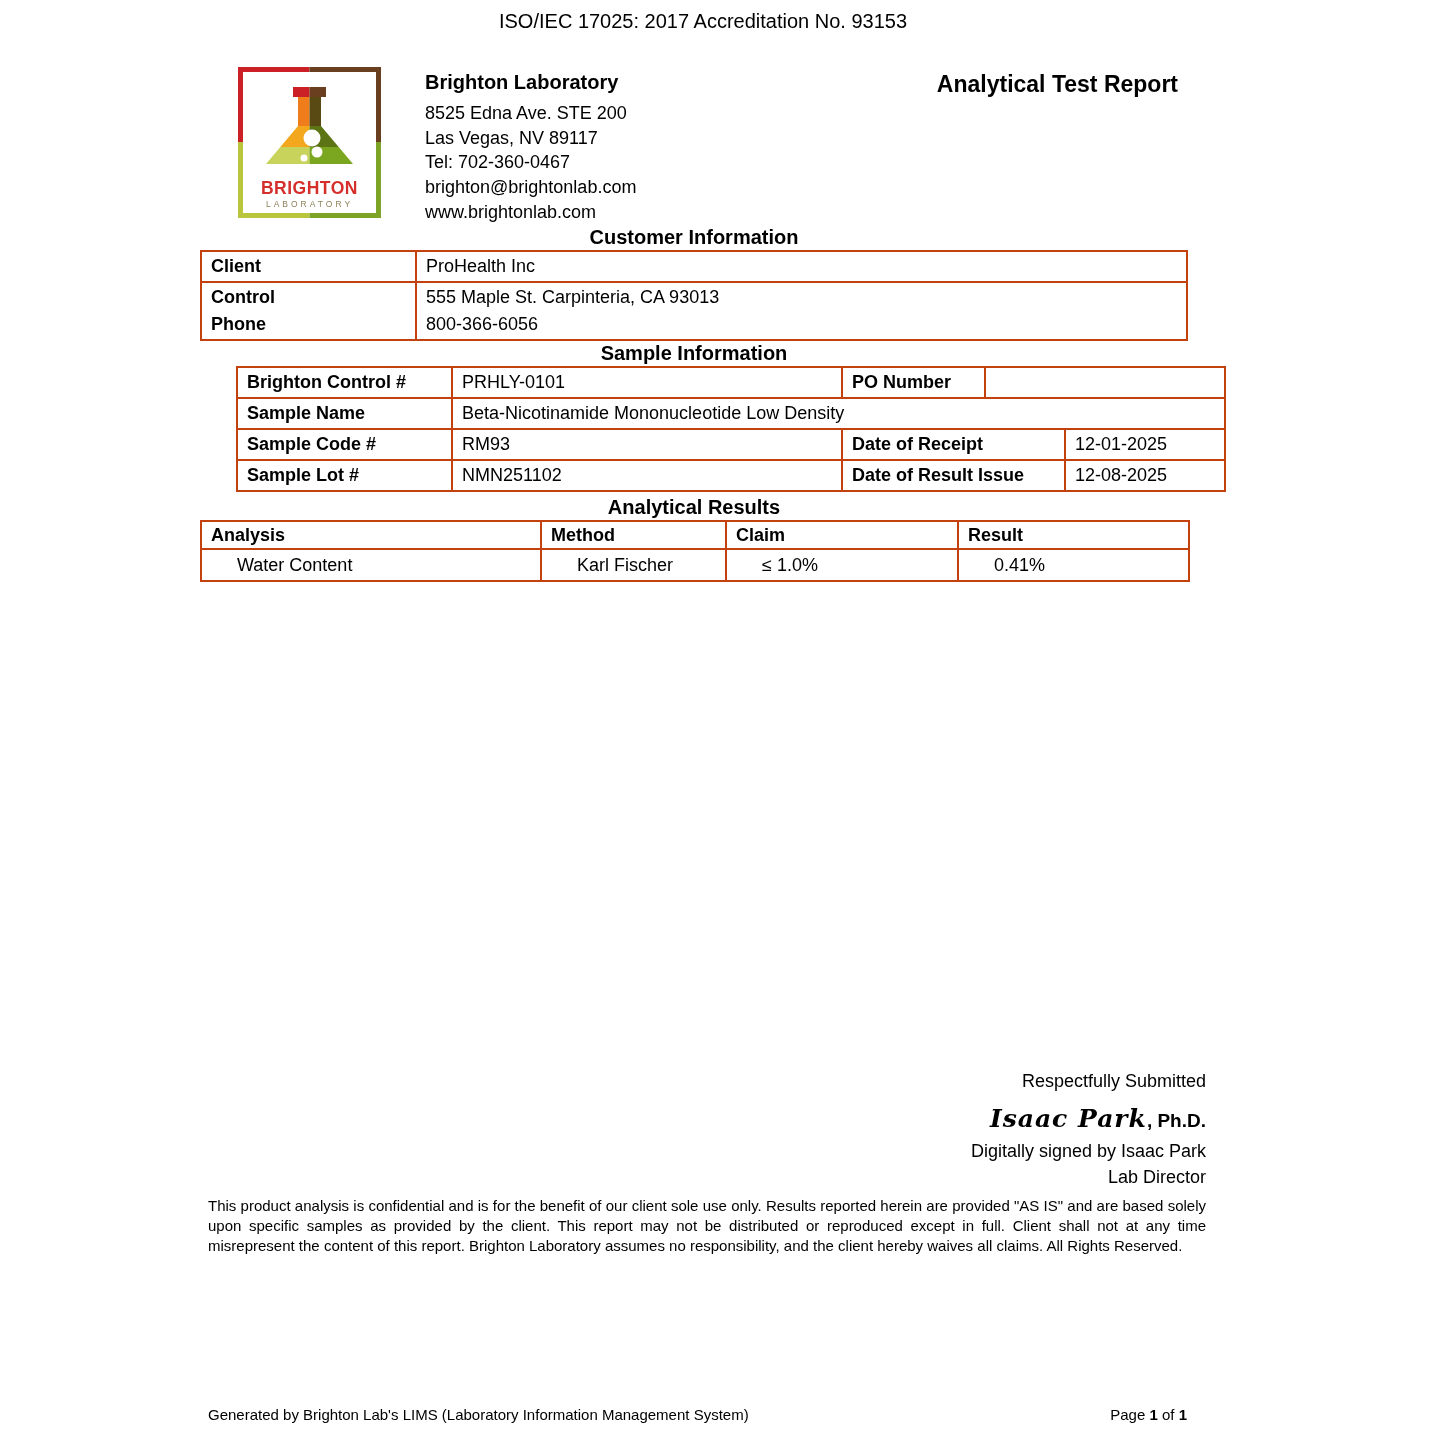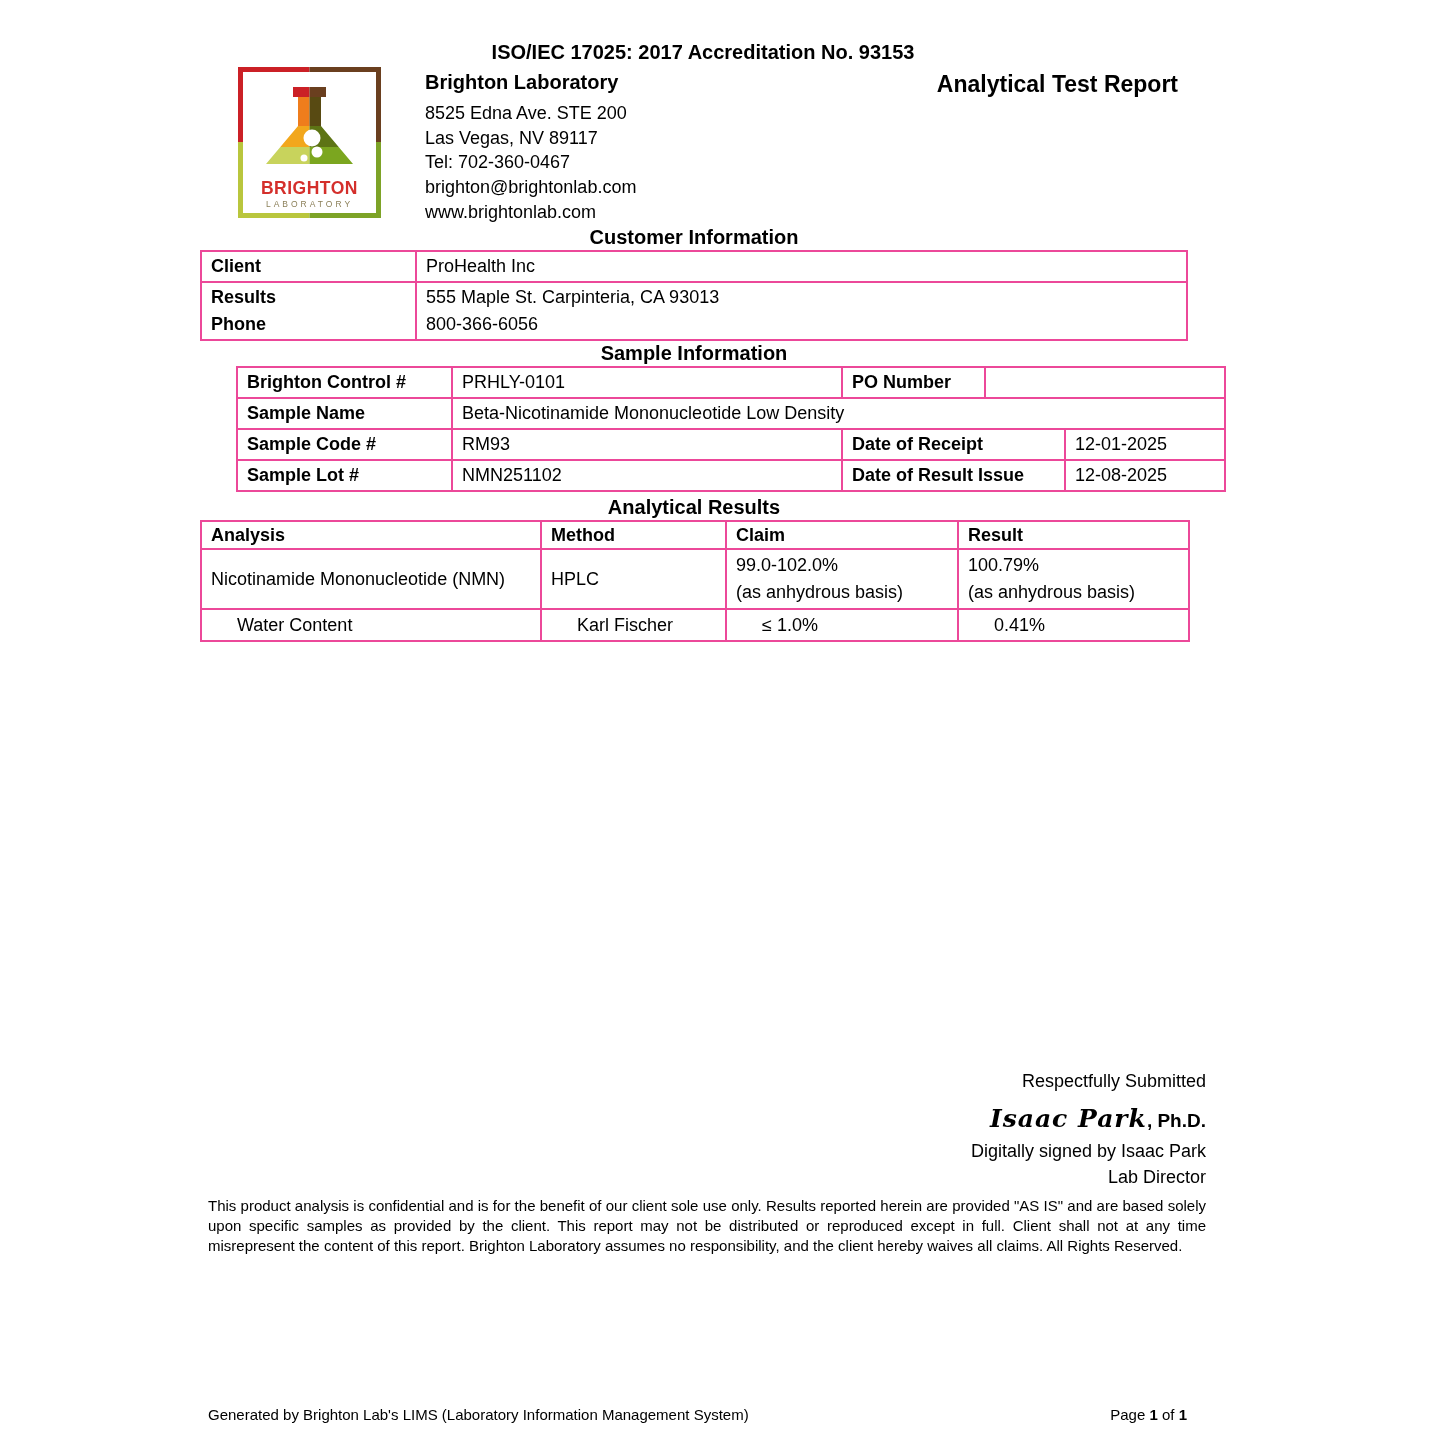--- a/index.html
+++ b/index.html
@@ -3,21 +3,21 @@
 <meta charset="utf-8">
 <style>
   html,body { margin:0; padding:0; background:#fff; }
   .page {
     position:relative; width:1445px; height:1445px; background:#ffffff;
     font-family:"Liberation Sans", sans-serif; color:#000;
     overflow:hidden;
   }
   .iso-header {
     position:absolute; top:10px; left:200px; width:1006px;
-    text-align:center; font-size:20px; font-weight:bold;margin-top:31px;
+    text-align:center; font-size:20px; font-weight:normal;
   }
   .logo-svg { position:absolute; left:238px; top:67px; }
   .lab-info { position:absolute; left:425px; top:70px; font-size:18px; line-height:24.7px; }
   .lab-name { font-size:20px; font-weight:bold; margin-bottom:7px; line-height:24px; }
   .report-title {
     position:absolute; top:71px; right:267px;
     font-size:23px; font-weight:bold;
   }
   .section-title {
     position:absolute; left:200px; width:988px;
@@ -26,21 +26,21 @@
   .st-customer { top:226px; }
   .st-sample { top:342px; }
   .st-results { top:496px; }
 
   table.tbl {
     position:absolute; left:200px; width:988px;
     border-collapse:collapse; table-layout:fixed;
     font-size:18px;
   }
   table.tbl td {
-    border:2px solid #ec4899; padding:0 0 0 9px; vertical-align:middle;
+    border:2px solid #c2410c; padding:0 0 0 9px; vertical-align:middle;
     overflow:hidden; white-space:nowrap;
   }
   .t-customer { top:250px; }
   .t-sample { top:366px;margin-left:36px; }
   .t-results { top:520px; }
   td.lbl { font-weight:bold; }
   .two-line div { line-height:27px; }
   .t-customer td { height:29px; }
   .t-customer tr.row2 td { height:56px; }
   .t-sample td { height:29px; }
@@ -129,21 +129,21 @@
         <col style="width:215px">
         <col>
       </colgroup>
     <tbody>
         <tr>
       <td class="lbl">Client</td>
       <td>ProHealth Inc</td>
     </tr>
     <tr class="row2">
       <td class="lbl two-line">
-        <div>Results</div>
+        <div>Control</div>
         <div>Phone</div>
       </td>
       <td class="two-line">
         <div>555 Maple St. Carpinteria, CA 93013</div>
         <div>800-366-6056</div>
       </td>
     </tr>
   </tbody>
     </table>
 
@@ -192,32 +192,20 @@
         <col style="width:232px">
         <col style="width:231px">
     </colgroup>
     <tbody>
         <tr class="hdr">
       <td>Analysis</td>
       <td>Method</td>
       <td>Claim</td>
       <td>Result</td>
     </tr>
-    <tr class="r1">
-      <td>Nicotinamide Mononucleotide (NMN)</td>
-      <td>HPLC</td>
-      <td class="cell-2l">
-        <div>99.0-102.0%</div>
-        <div>(as anhydrous basis)</div>
-      </td>
-      <td class="cell-2l">
-        <div>100.79%</div>
-        <div>(as anhydrous basis)</div>
-      </td>
-    </tr>
     <tr class="r2">
       <td>Water Content</td>
       <td>Karl Fischer</td>
       <td>≤ 1.0%</td>
       <td>0.41%</td>
     </tr>
   </tbody>
     </table>
 
   <div class="signature">

